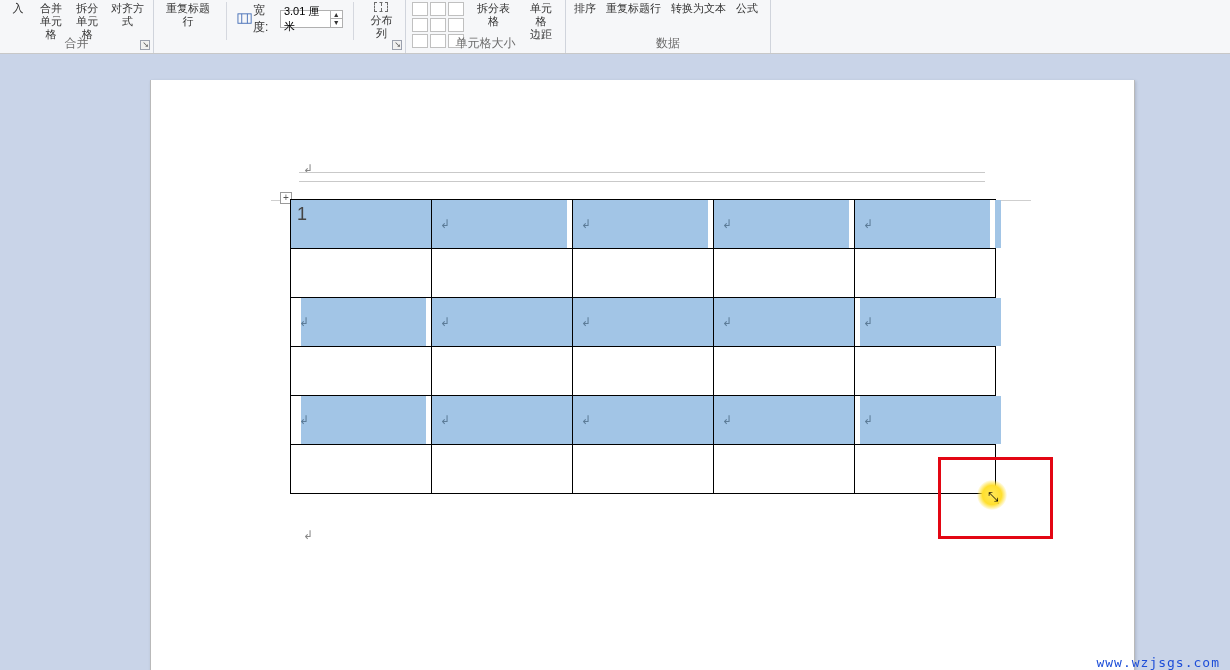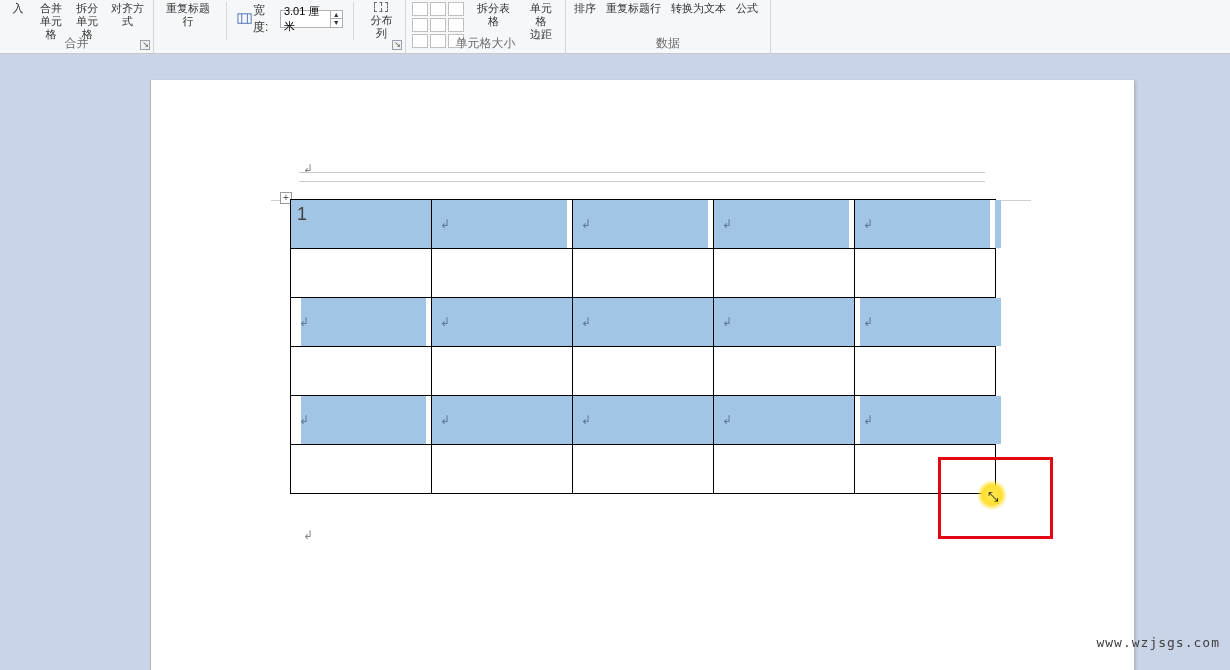--- a/index.html
+++ b/index.html
@@ -204,22 +204,22 @@
     }
     .cursor-arrow {
       position:absolute;
       left:837px; top:409px;
       font-size:13px; color:#000;
       transform: rotate(0deg);
       pointer-events:none;
     }
     .watermark {
       position:absolute;
-      right:10px; bottom:20px;
-      color:#404040;
+      right:10px; bottom:0;
+      color:#1d4ed8;
       font-family: monospace;
       font-size:13px;
       letter-spacing:1px;
     }
 
     
     .ic { width:16px; height:16px; display:inline-block; }
     .distrib-icon { width:14px; height:10px; border:1px dashed #6a6a6a; position:relative; margin-bottom:2px;}
     .distrib-icon.cols::before{content:"";position:absolute;top:0;bottom:0;left:50%;border-left:1px dashed #6a6a6a;}
 

